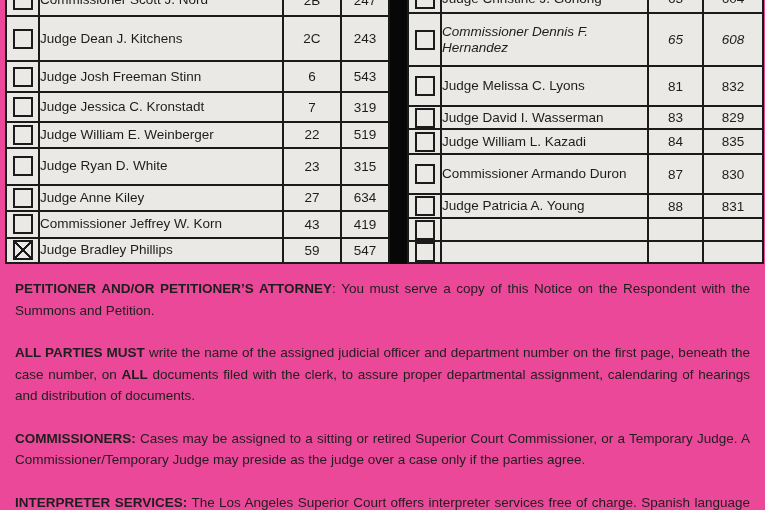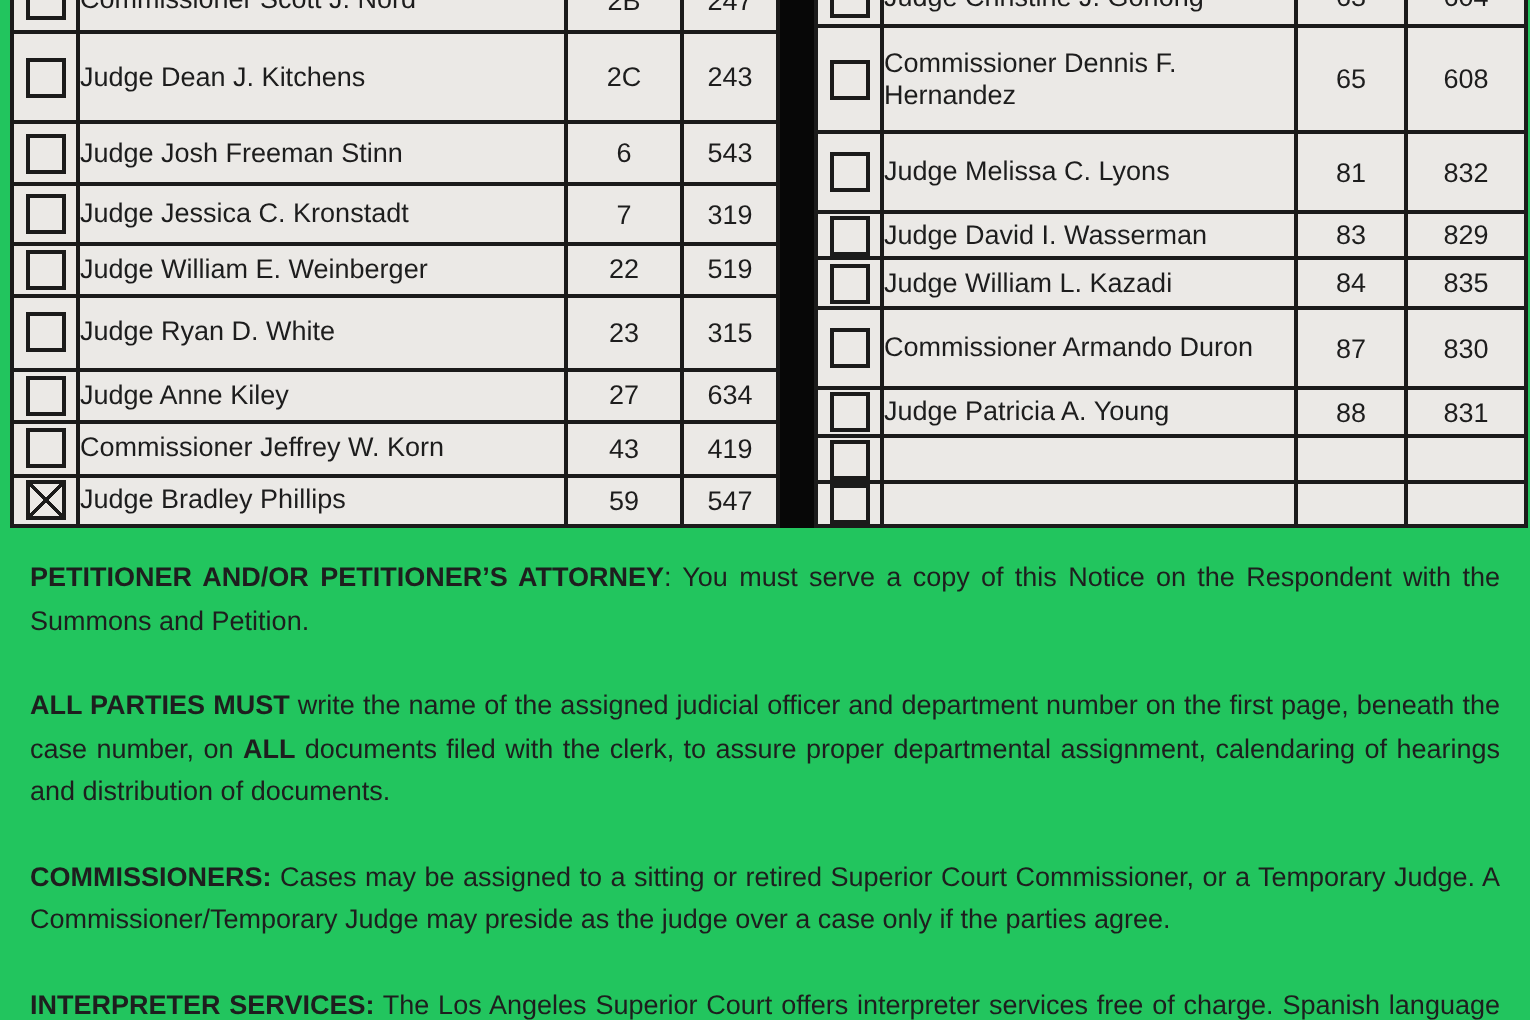--- a/index.html
+++ b/index.html
@@ -1,21 +1,21 @@
 <!DOCTYPE html>
 <html><head>
 <meta charset="utf-8">
 <style>
   * { box-sizing: border-box; }
   html, body { margin: 0; padding: 0; }
   .page {
     position: relative;
     width: 765px;
     height: 510px;
-    background: #22c55e;
+    background: #ec4899;
     overflow: hidden;
     font-family: "Liberation Sans", sans-serif;
     color: #1d1d1d;
   }
   .tables-row {
     display: flex;
     align-items: stretch;
     margin-top: -17px;
     padding-left: 5px;
   }
@@ -58,21 +58,21 @@
   .lt tr:nth-child(2) { height: 39px; }
   .lt tr:nth-child(3) { height: 27px; }
   .lt tr:nth-child(4) { height: 26px; }
   .lt tr:nth-child(5) { height: 14px; }
   .lt tr:nth-child(6) { height: 32px; }
   .lt tr:nth-child(7) { height: 23px; }
   .lt tr:nth-child(8) { height: 23px; }
   .lt tr:nth-child(9) { height: 22px; }
   
   .rt tr:nth-child(1) { height: 29px; }
-  .rt tr:nth-child(2) { height: 53px; }
+  .rt tr:nth-child(2) { height: 53px; font-style: italic; }
   .rt tr:nth-child(3) { height: 40px; }
   .rt tr:nth-child(4) { height: 23px; padding-left: 38px; }
   .rt tr:nth-child(5) { height: 25px; }
   .rt tr:nth-child(6) { height: 40px; border-radius: 13px; }
   .rt tr:nth-child(7) { height: 24px; }
   .rt tr:nth-child(8) { height: 23px; }
   .rt tr:nth-child(9) { height: 22px; }
   .divider-bar {
     width: 17px;
     background: #070707;

